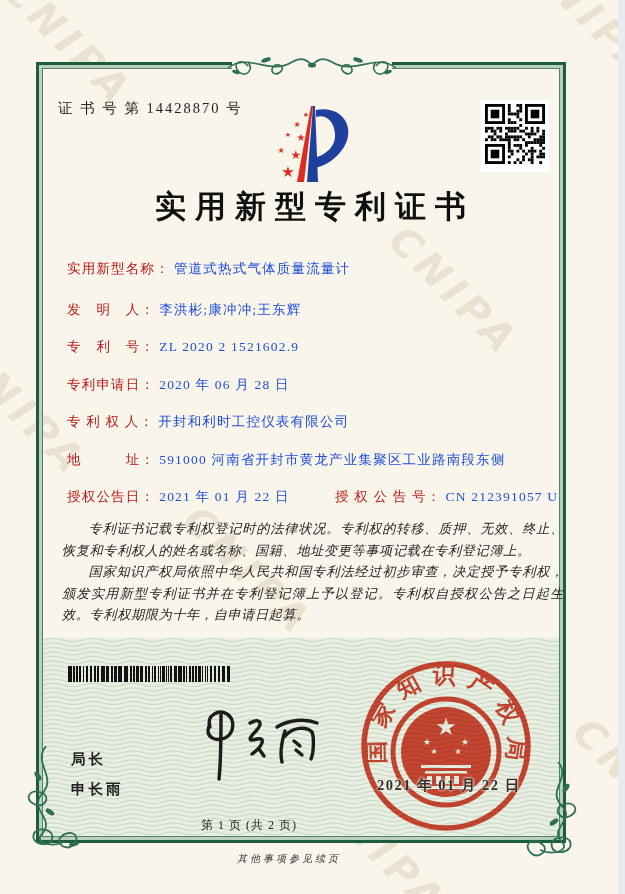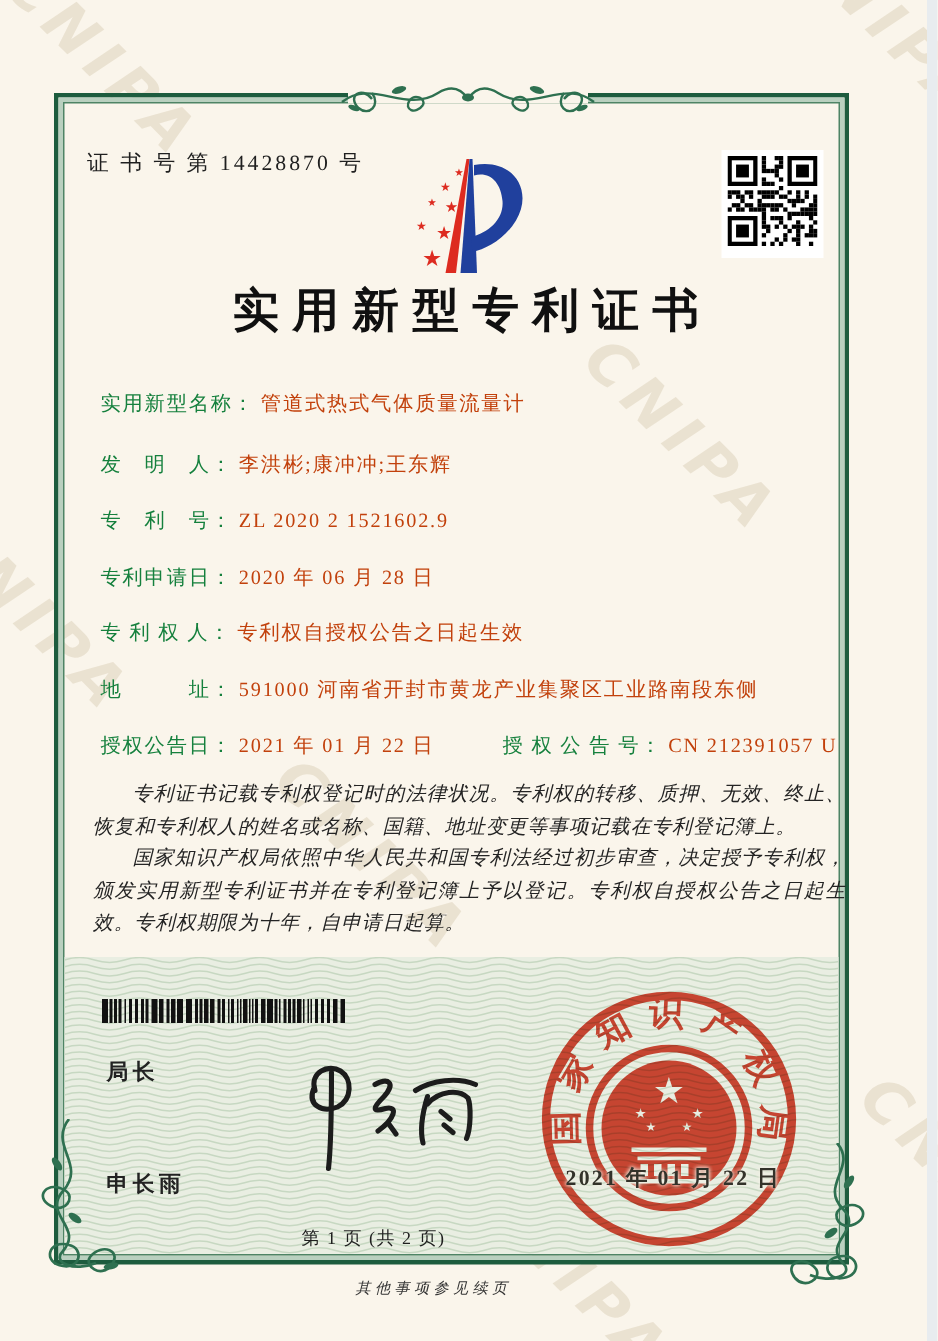--- a/index.html
+++ b/index.html
@@ -28,22 +28,22 @@
   .band{position:absolute;left:43px;top:638px;width:516px;height:198px;z-index:1;overflow:hidden;background:#e9eee2;}
   
   .certno{position:absolute;left:58px;top:99px;font-size:14.5px;letter-spacing:2px;z-index:3;}
   .title{
     position:absolute;left:36px;top:186px;width:530px;text-align:center;
     font-size:31px;font-weight:bold;letter-spacing:9px;color:#101010;z-index:3;margin-left:14px;
   }
   .qrwrap{position:absolute;left:481px;top:100px;width:68px;height:72px;background:#fff;z-index:2;}
   
   .field{position:absolute;left:67px;font-size:13.5px;letter-spacing:1.2px;z-index:3;white-space:nowrap;}
-  .field .flabel{color:#15803d;}
-  .field .fvalue{color:#c2410c;margin-left:4px;}
+  .field .flabel{color:#b91c1c;}
+  .field .fvalue{color:#1d4ed8;margin-left:4px;}
   .field2{left:303px;margin-left:32px;}
   
   .paras{
     position:absolute;left:62px;top:518px;width:502px;z-index:3;
     font-size:13.2px;line-height:21.5px;font-style:italic;color:#242424;
     letter-spacing:0.6px;text-align:justify;
   }
   .paras p{margin:0;text-indent:2em;}
   
   .director{position:absolute;left:71px;z-index:3;font-family:"Liberation Sans","DejaVu Sans",sans-serif;font-weight:bold;font-size:14.5px;letter-spacing:3px;color:#222;}
@@ -331,21 +331,21 @@
 <div class="field" style="top:301px">
   <span class="flabel">发　明　人：</span><span class="fvalue">李洪彬;康冲冲;王东辉</span>
 </div>
 <div class="field" style="top:338px">
   <span class="flabel">专　利　号：</span><span class="fvalue">ZL 2020 2 1521602.9</span>
 </div>
 <div class="field" style="top:376px">
   <span class="flabel">专利申请日：</span><span class="fvalue">2020 年 06 月 28 日</span>
 </div>
 <div class="field" style="top:413px">
-  <span class="flabel">专 利 权 人：</span><span class="fvalue">专利权自授权公告之日起生效</span>
+  <span class="flabel">专 利 权 人：</span><span class="fvalue">开封和利时工控仪表有限公司</span>
 </div>
 <div class="field" style="top:451px">
   <span class="flabel">地　　　址：</span><span class="fvalue">591000 河南省开封市黄龙产业集聚区工业路南段东侧</span>
 </div>
 <div class="field" style="top:488px">
   <span class="flabel">授权公告日：</span><span class="fvalue">2021 年 01 月 22 日</span>
 </div>
 <div class="field field2" style="top:488px">
   <span class="flabel">授 权 公 告 号：</span><span class="fvalue">CN 212391057 U</span>
 </div>
@@ -396,21 +396,21 @@
     <rect x="134" y="0" width="1" height="16" fill="#111"></rect>
     <rect x="137" y="0" width="1" height="16" fill="#111"></rect>
     <rect x="139" y="0" width="1" height="16" fill="#111"></rect>
     <rect x="142" y="0" width="2" height="16" fill="#111"></rect>
     <rect x="146" y="0" width="2" height="16" fill="#111"></rect>
     <rect x="150" y="0" width="2" height="16" fill="#111"></rect>
     <rect x="154" y="0" width="3" height="16" fill="#111"></rect>
     <rect x="159" y="0" width="3" height="16" fill="#111"></rect>
   </svg>
 
-<div class="director" style="top:705px">局长</div>
+<div class="director" style="top:750px">局长</div>
 <div class="director" style="top:780px">申长雨</div>
 
 <svg class="abs" style="left:192px;top:693px;z-index:3" width="140" height="95" viewBox="0 0 140 95" aria-label="申长雨">
   <g stroke="#1c1c1c" stroke-width="3.4" fill="none" stroke-linecap="round" stroke-linejoin="round">
     <path d="M18,34 C14,22 27,16 35,21 C43,26 43,40 33,45 C23,49 13,44 17,33"></path>
     <path d="M29,22 C29,42 29,68 27,86"></path>
     <path d="M58,30 C67,25 72,29 64,38 C57,45 55,49 65,46 C74,44 71,53 60,61"></path>
     <path d="M67,56 l 5,7"></path>
     <path d="M85,34 C96,27 113,25 125,30"></path>
     <path d="M93,38 C89,51 88,61 90,69"></path>

